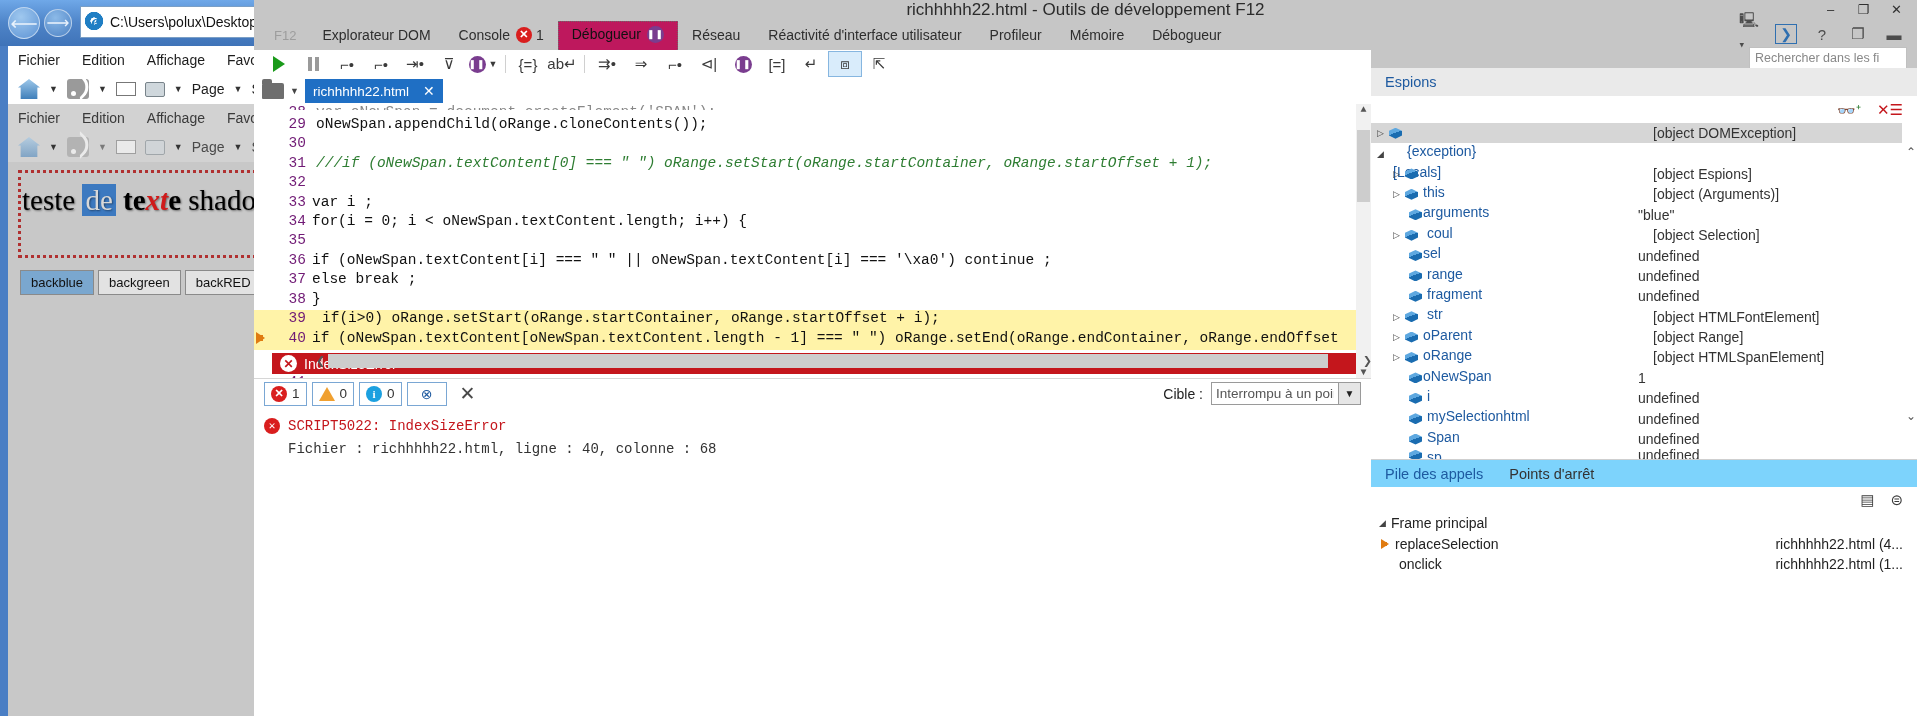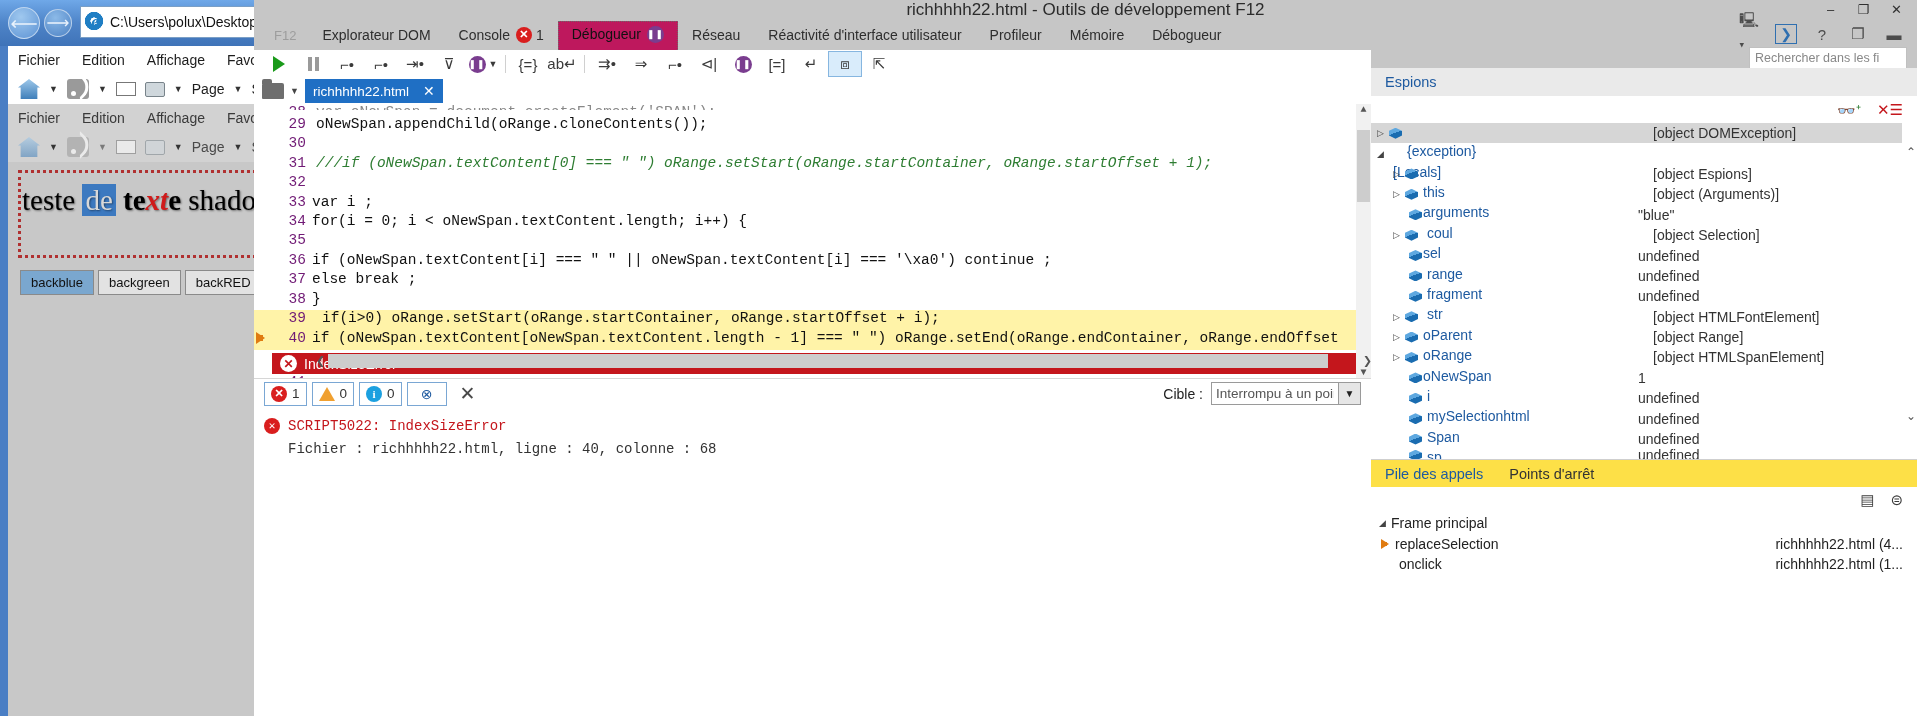--- a/index.html
+++ b/index.html
@@ -242,21 +242,21 @@
     background:linear-gradient(160deg,#5ea8e0 0 45%,#1a6cb0 45% 100%);
     clip-path:polygon(50% 0,100% 28%,100% 72%,50% 100%,0 72%,0 28%);}
   .w-name { flex:0 0 auto;margin-top:36px; }
   .w-val { position:absolute; left:282px; color:#333; }
   .ind1 { padding-left:6px; }
   .ind2 { padding-left:22px; }
   .ind3 { padding-left:38px; }
   #watch-scroll { position:absolute; right:0; top:0; width:15px; height:336px; background:#fff;}
   .ws-arrow { position:absolute; right:1px; color:#5a5a5a; font-size:12px; }
 
-  #stack-tabs { height:28px; background:#fde047; display:flex; align-items:center; gap:26px;
+  #stack-tabs { height:28px; background:#7dd3fc; display:flex; align-items:center; gap:26px;
                 padding-left:14px; font-size:14.5px; border-top:1px solid #cfcfcf; }
   #stack-tabs .st-active { color:#1e5aa0; }
   #stack-tabs .st { color:#333; }
   #stack-toolbar { height:26px; background:#fff; display:flex; align-items:center;
                    justify-content:flex-end; gap:16px; padding-right:14px; }
   #stack-list { background:#fff; }
   .s-row { height:20.4px; display:flex; align-items:center; font-size:14px; color:#222;
            padding-left:8px; position:relative; }
   .s-arrow { width:0;height:0;border-left:8px solid #e07b10;border-top:5px solid transparent;
              border-bottom:5px solid transparent; margin-right:6px; position:relative;}

